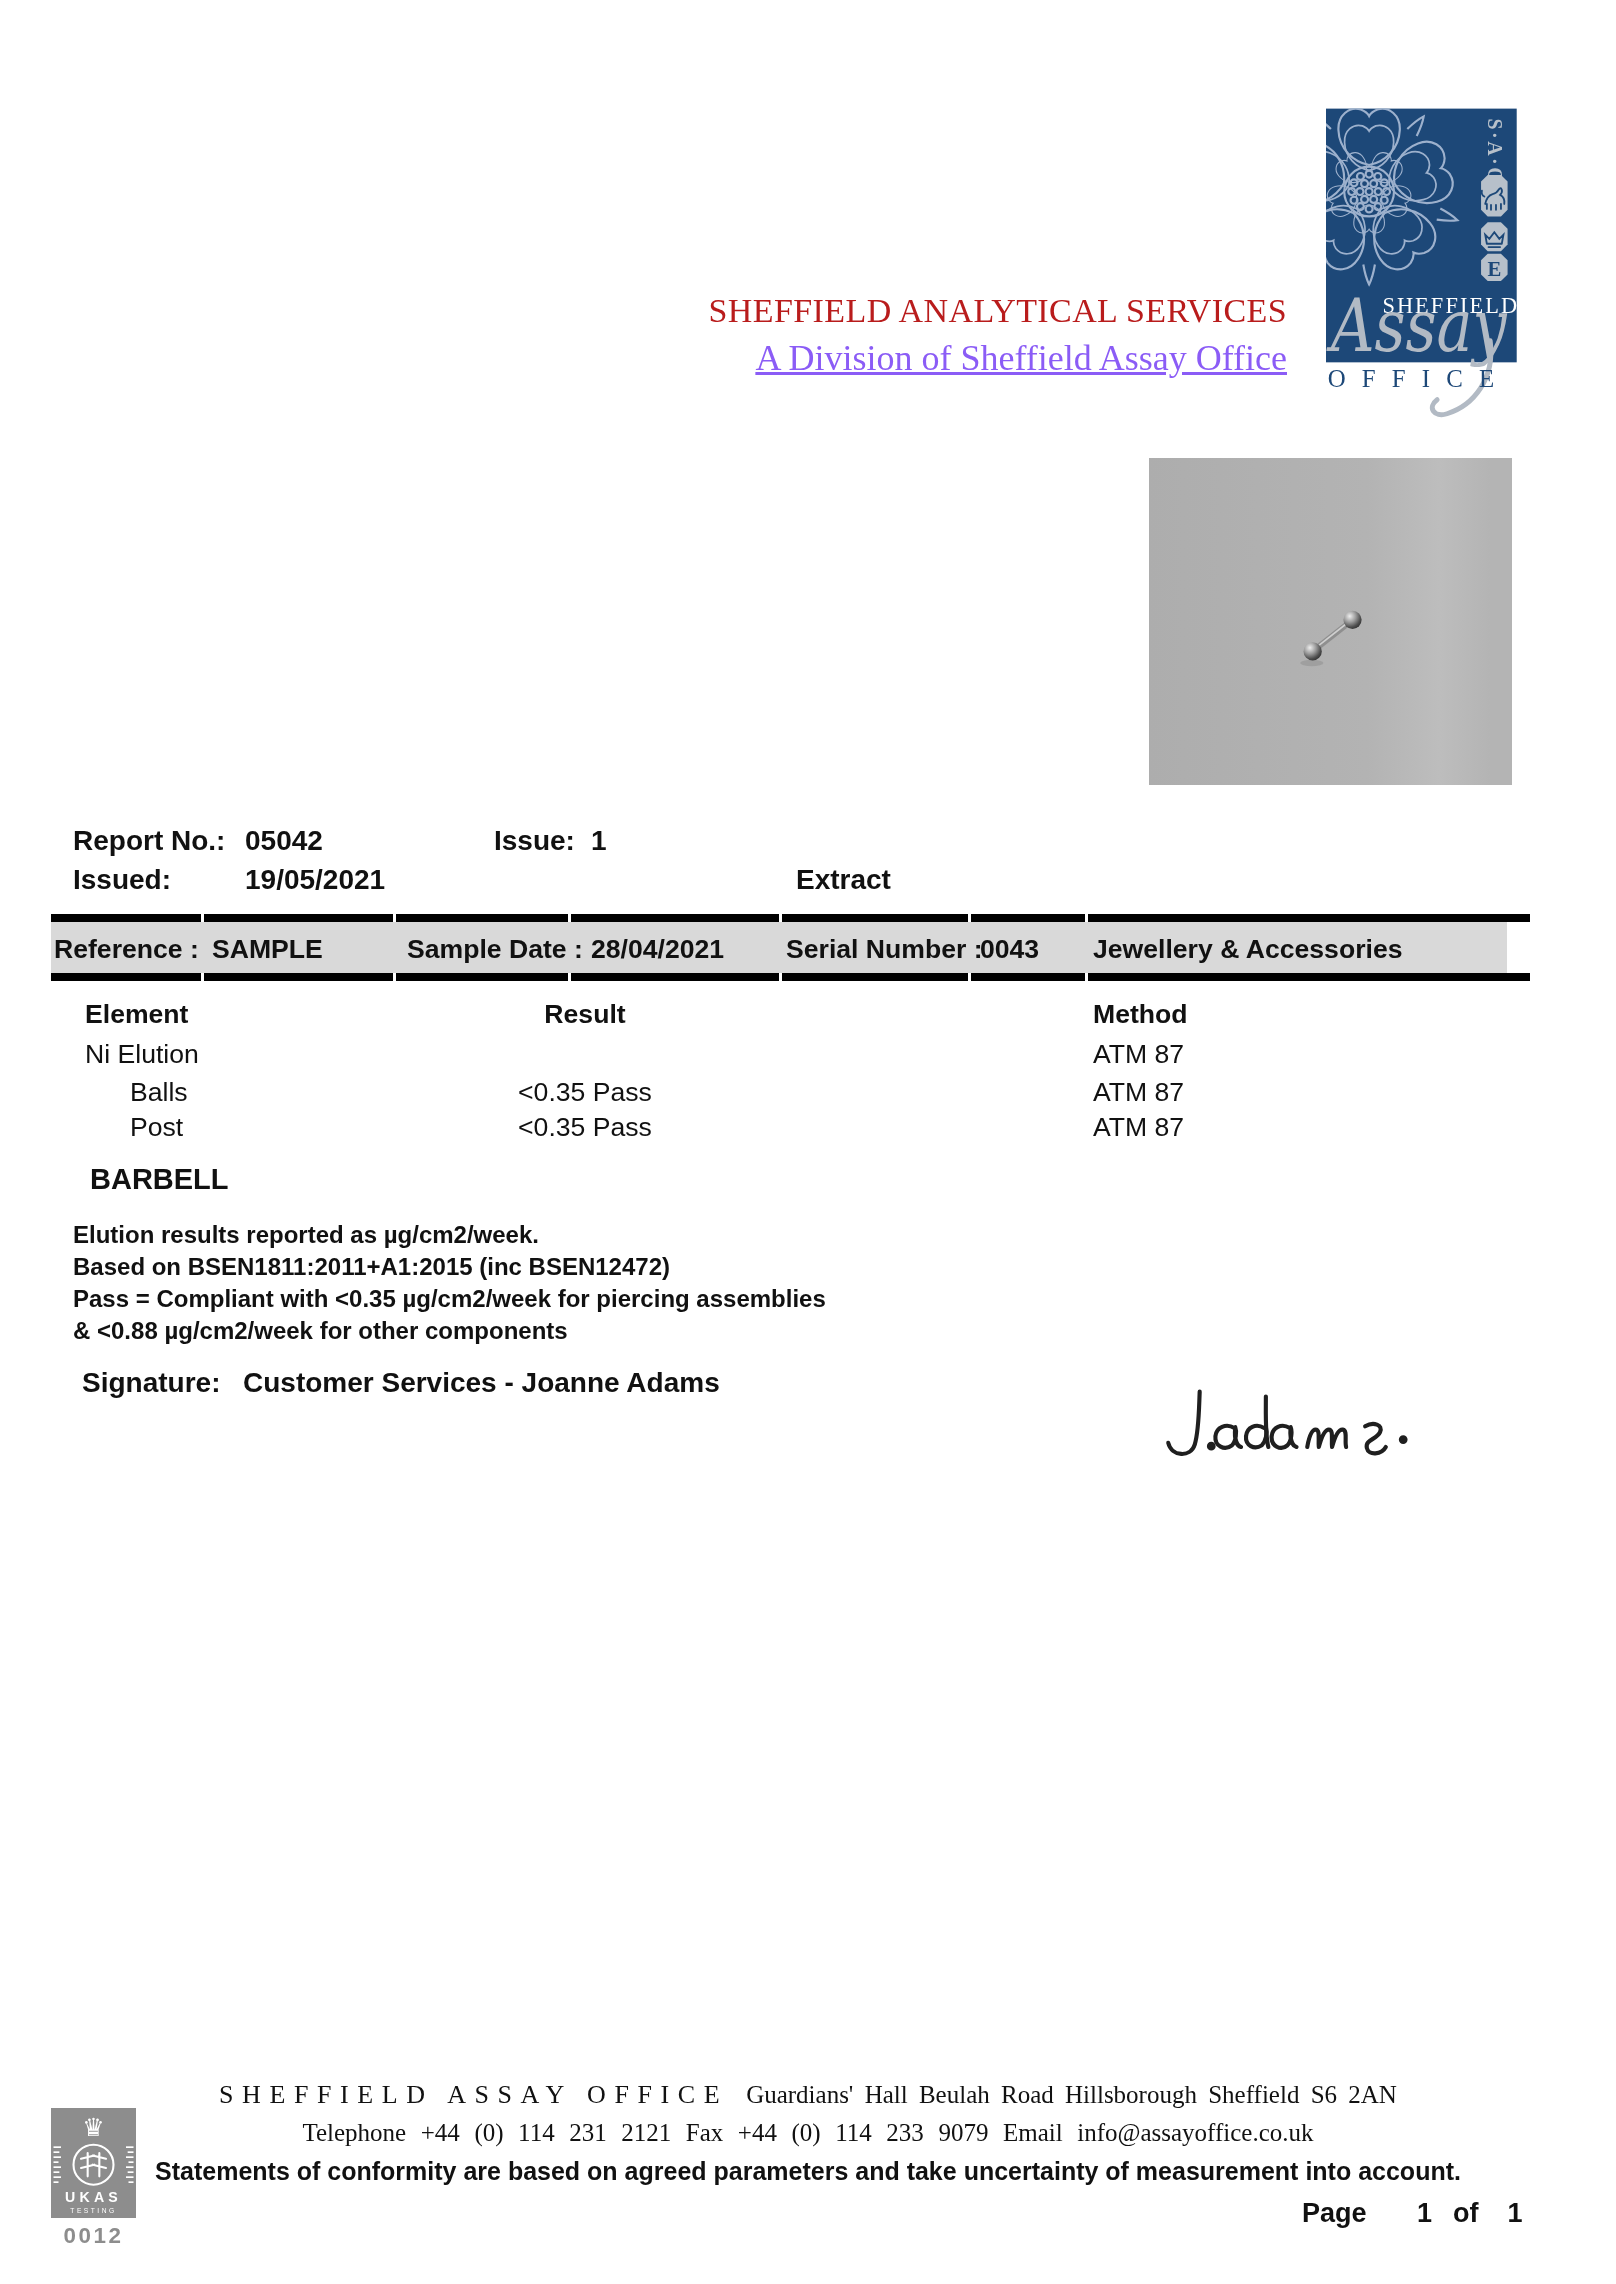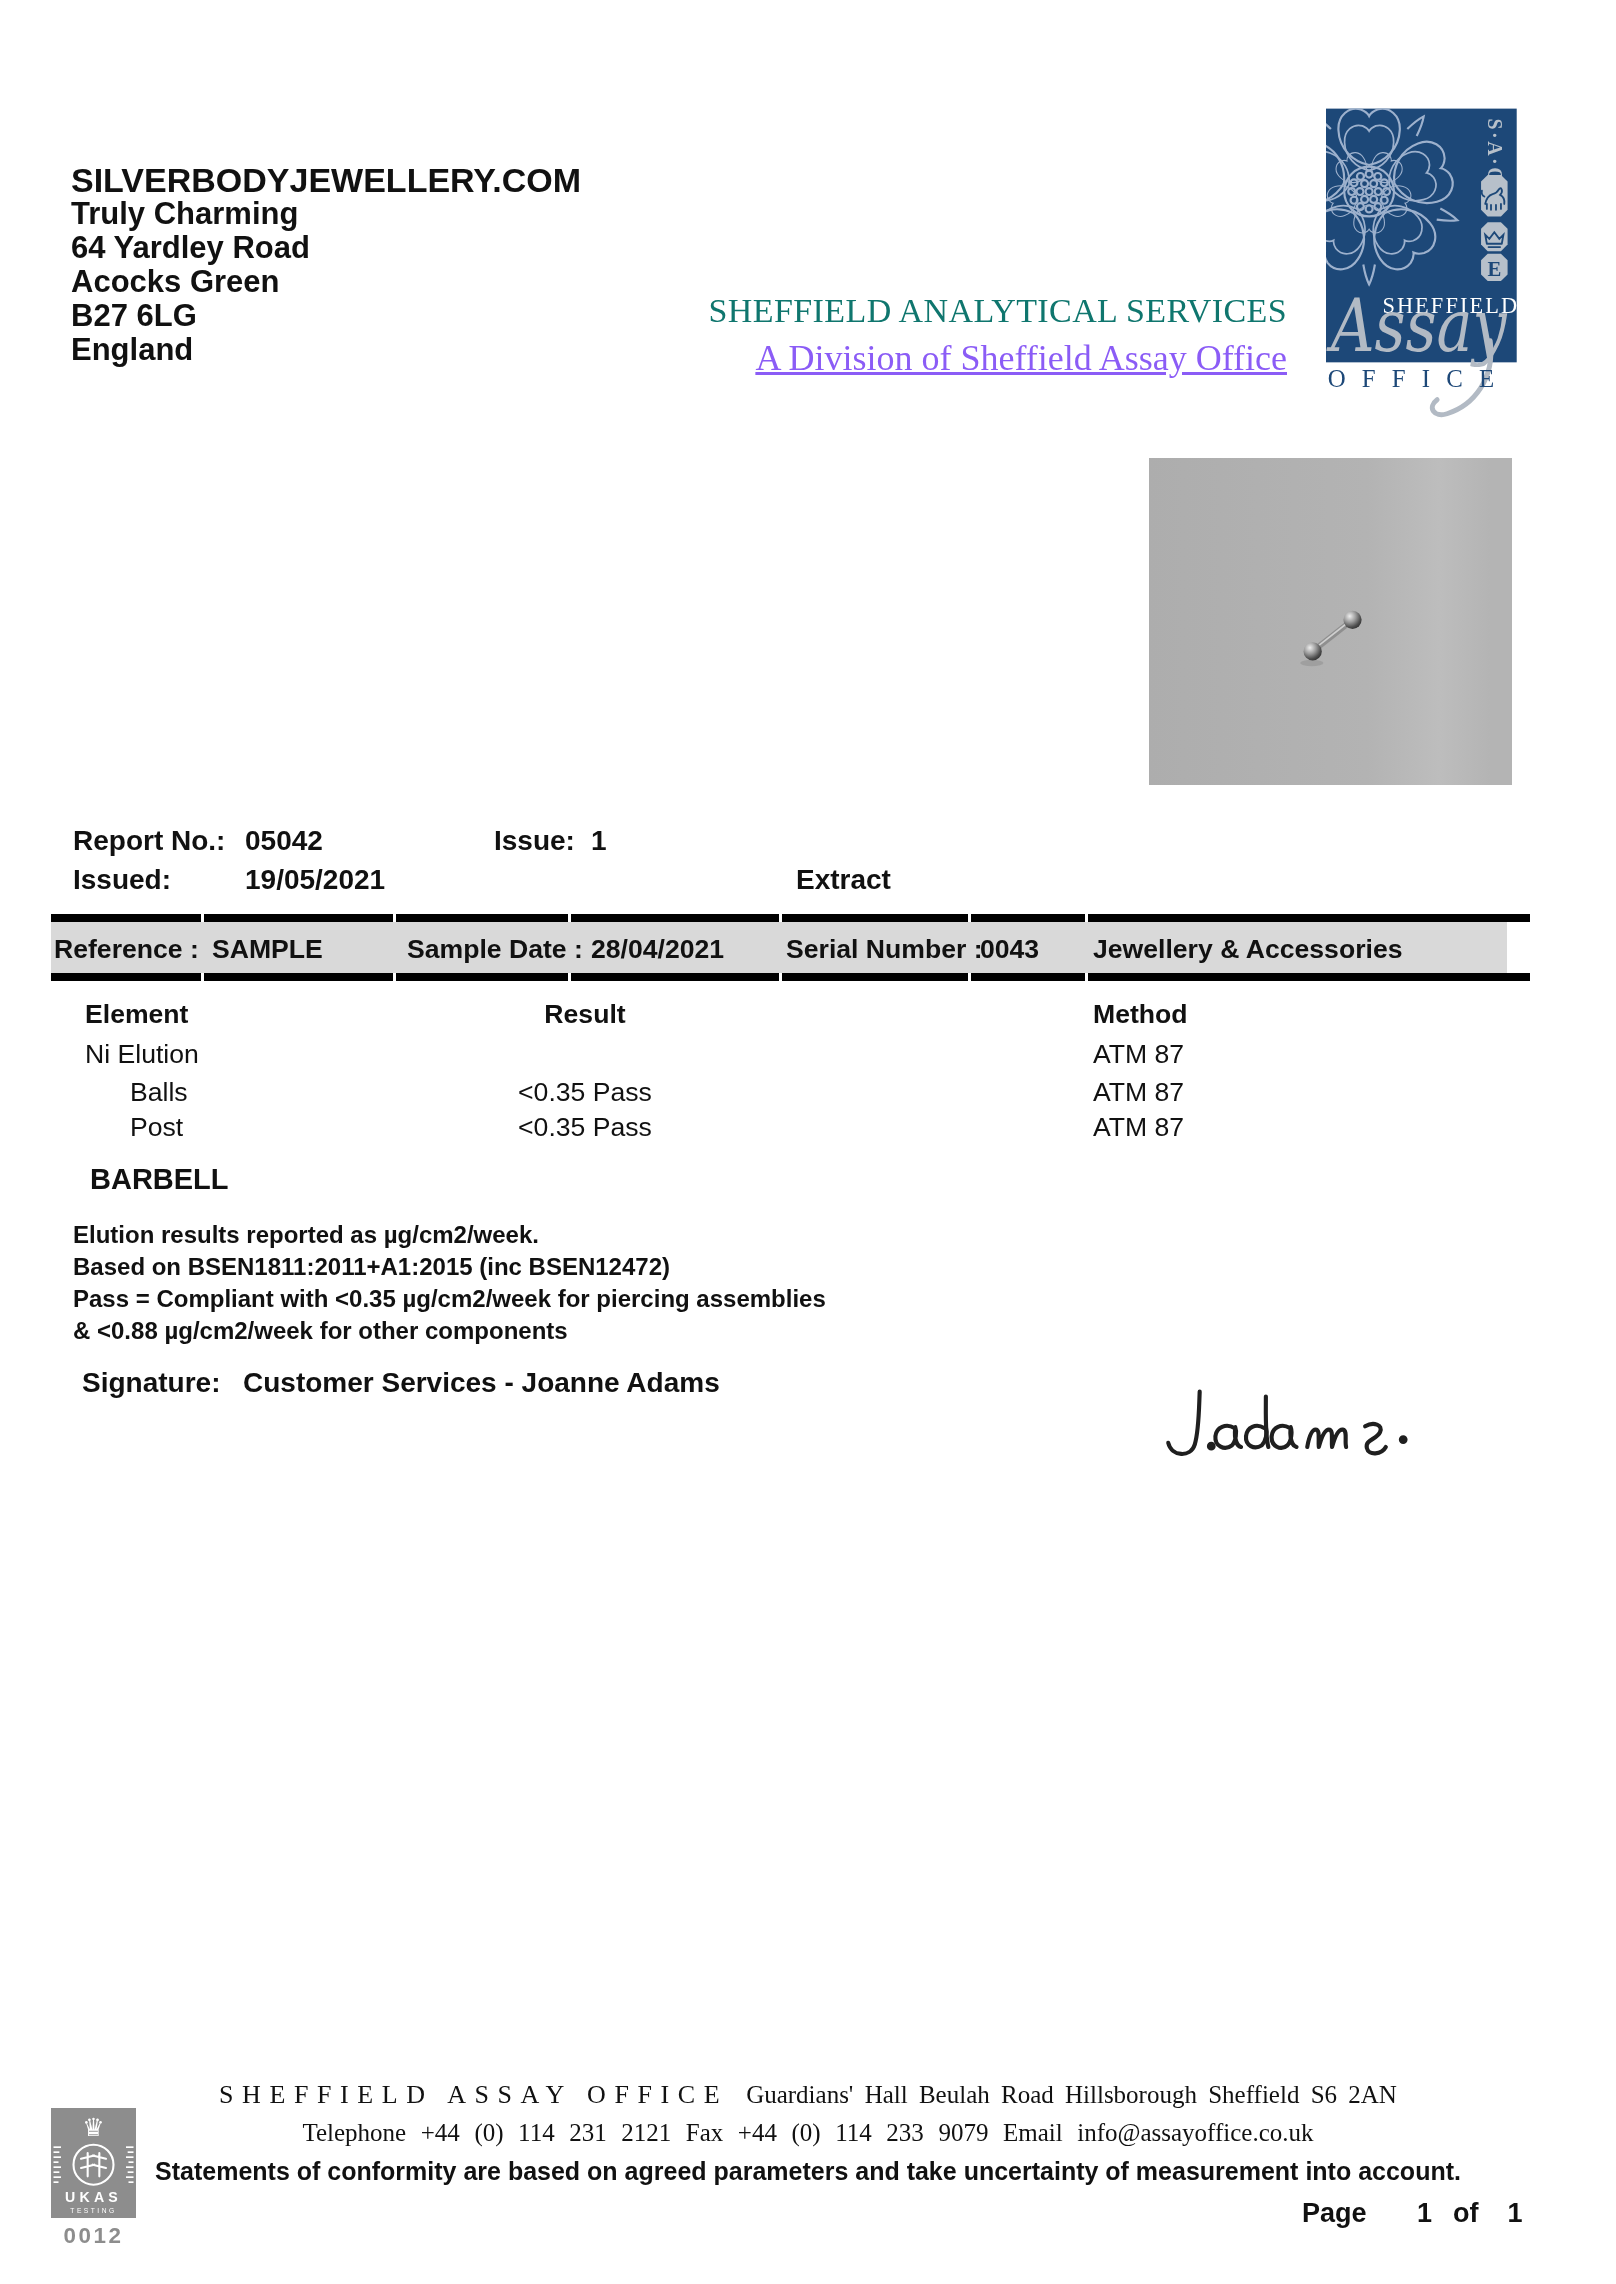--- a/index.html
+++ b/index.html
@@ -14,21 +14,21 @@
   .abs{position:absolute;}
   .serif{font-family:"Liberation Serif","DejaVu Serif",serif;}
 
   
   .company{left:71px;top:163px;line-height:34px;font-weight:bold;}
   .company .co-name{font-size:34px;}
   .company .co-line{font-size:31px;}
 
   
   .sas-block{left:706px;top:292px;width:581px;text-align:right;}
-  .sas-title{font-size:34px;color:#0f766e;letter-spacing:0.4px;}
+  .sas-title{font-size:34px;color:#b91c1c;letter-spacing:0.4px;}
   .sas-subtitle{font-size:36px;color:#8b5cf6;margin-top:6.6px;text-decoration:underline;}
 
   
   .logo-svg{left:1326px;top:105px;}
 
   
   .photo{
     left:1149px;top:458px;width:363px;height:327px;
     background:linear-gradient(90deg,#adadad 0%,#b3b3b3 60%,#bdbdbd 80%,#b4b4b4 94%);
   }
@@ -64,28 +64,20 @@
   .page-ind span{display:inline-block;}
 
   .ukas-box{left:51px;top:2108px;}
   .ukas-num{left:51px;top:2223px;width:85px;text-align:center;font-size:22.4px;font-weight:bold;color:#8d8d8d;letter-spacing:2.5px;}
 </style>
 </head>
 <body>
 
 <div class="page">
 
-  <div class="abs company">
-    <div class="co-name">SILVERBODYJEWELLERY.COM</div>
-    <div class="co-line">Truly Charming</div>
-    <div class="co-line">64 Yardley Road</div>
-    <div class="co-line">Acocks Green</div>
-    <div class="co-line">B27 6LG</div>
-    <div class="co-line">England</div>
-  </div>
 
   <div class="abs sas-block">
     <div class="serif sas-title">SHEFFIELD ANALYTICAL SERVICES</div>
     <div class="serif sas-subtitle">A Division of Sheffield Assay Office</div>
   </div>
 
   <svg class="abs logo-svg" width="199" height="319" viewBox="0 0 240 384">
     <defs>
       <clipPath id="lgclip">
           <rect x="0" y="4" width="230" height="306"></rect>

